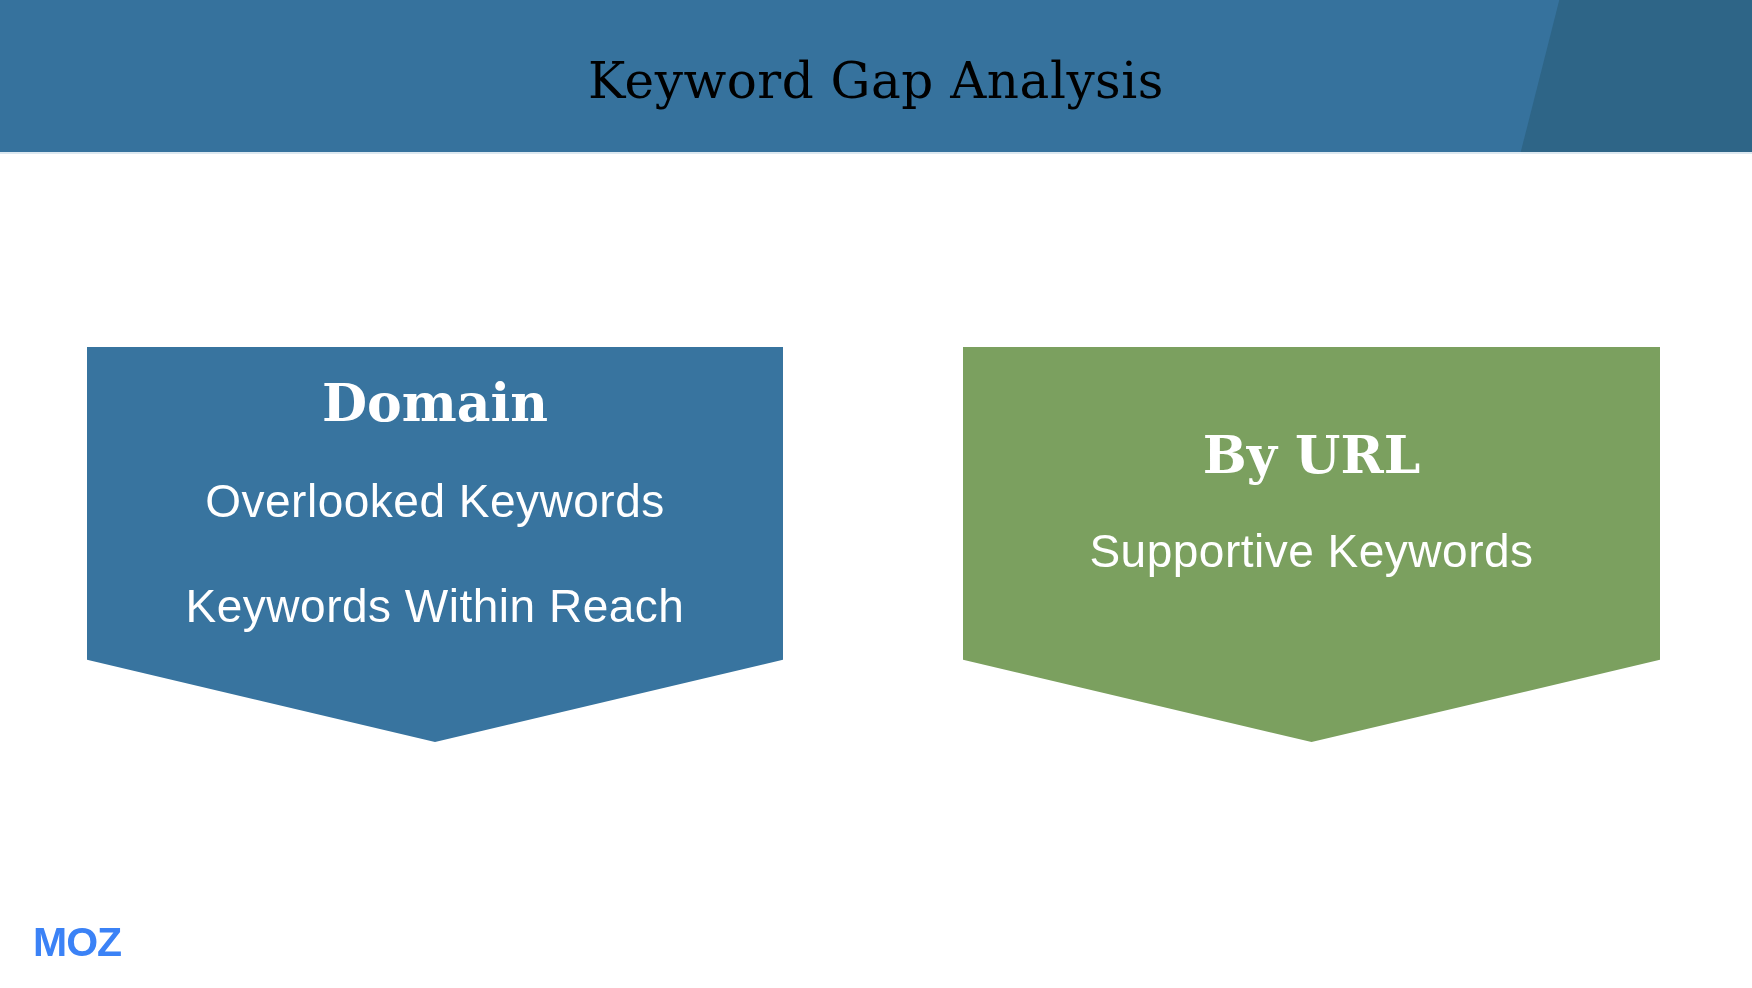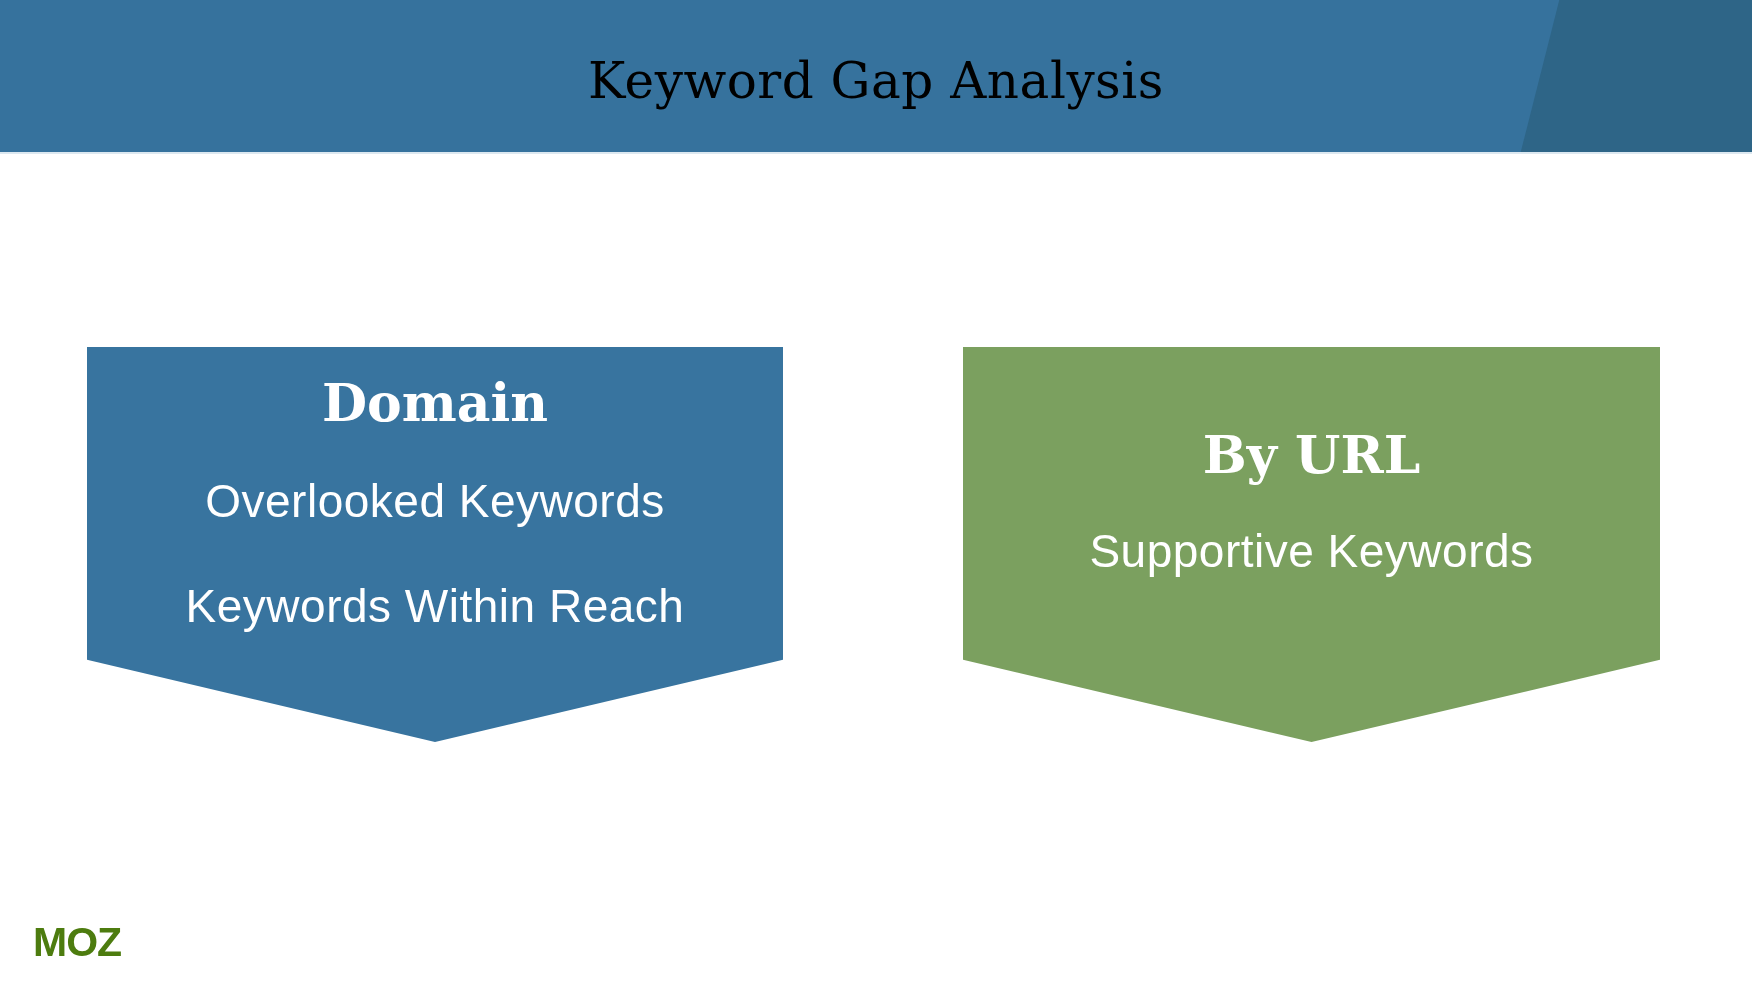--- a/index.html
+++ b/index.html
@@ -88,21 +88,21 @@
   .banner-domain .line-0 { top: 131px; }
   .banner-domain .line-1 { top: 236px; }
   .banner-url .banner-title { top: 82px; }
   .banner-url .line-0 { top: 181px; }
 
   
   .moz-logo {
     position: absolute;
     left: 33px;
     top: 922px;
-    color: #4d7c0f;
+    color: #3b82f6;
     font-family: "Liberation Sans", sans-serif;
     font-size: 41px;
     font-weight: 800;
     letter-spacing: -1px;
     line-height: 1;
   }
 </style>
 </head>
 <body>
 

